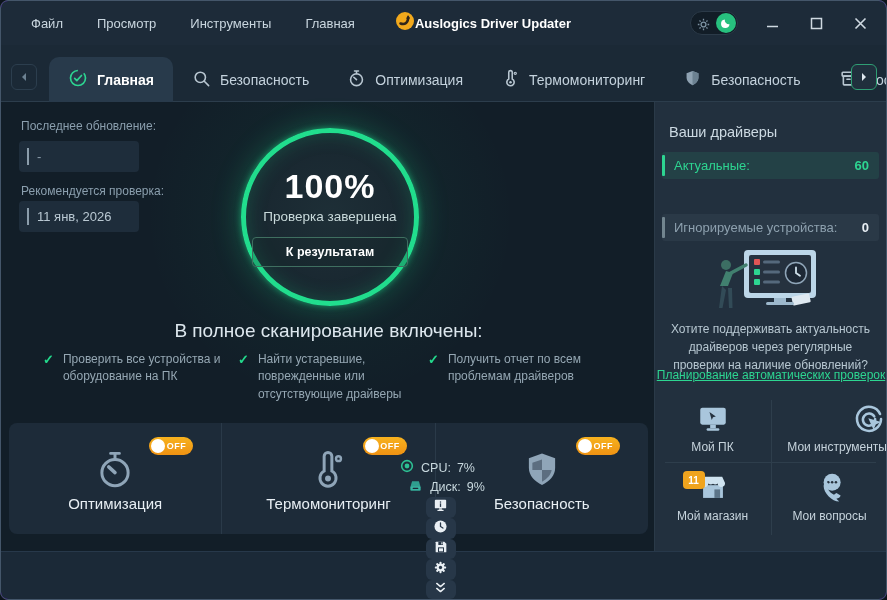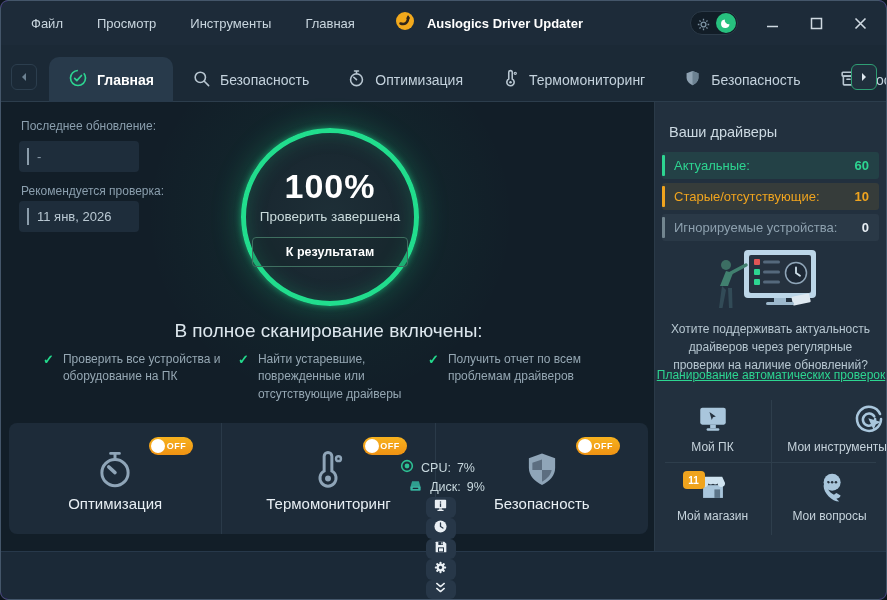--- a/index.html
+++ b/index.html
@@ -3,21 +3,21 @@
 <meta charset="utf-8">
 <style>
   * { margin:0; padding:0; box-sizing:border-box; }
   html,body { width:887px; height:600px; background:#0d141b; font-family:"Liberation Sans",sans-serif; }
   #app { position:relative; width:887px; height:600px; background:#6d28d9; border:1px solid #44566a; border-radius:8px; overflow:hidden; }
 
   
   .titlebar { position:absolute; top:0; left:0; right:0; height:44px; background:#1d2b39; display:flex; align-items:center; }
   .menubar { display:flex; gap:34px; margin-left:30px; font-size:13px; color:#c9d6df; }
   .menubar span { cursor:default; }
-  .brand { display:flex; align-items:center; gap:12px; margin-left:40px; }
+  .brand { display:flex; align-items:center; gap:0; margin-left:40px; }
   .brand-title { font-size:13px; font-weight:bold; color:#ffffff; }
   .tb-right { position:absolute; right:16px; top:0; height:44px; display:flex; align-items:center; gap:24px; }
   .theme-toggle { position:relative; width:48px; height:24px; background:#121d27; border:1px solid #2b3a48; border-radius:12px; display:flex; align-items:center; }
   .theme-sun { position:absolute; left:6px; top:5px; }
   .theme-moon { position:absolute; right:1px; top:1px; width:20px; height:20px; border-radius:50%; background:#27c07e; display:flex; align-items:center; justify-content:center; }
   .winbtn { display:flex; align-items:center; justify-content:center; width:20px; height:20px; }
 
   
   .tabbar { position:absolute; top:44px; left:0; right:0; height:57px; background:#1b2936; border-bottom:1px solid #2c3d4c; }
   .nav-btn { position:absolute; top:19px; width:26px; height:26px; border-radius:6px; background:transparent; display:flex; align-items:center; justify-content:center; }
@@ -234,21 +234,21 @@
     </div>
 
     <div class="field-label" style="top:82px;">Рекомендуется проверка:</div>
     <div class="field" style="top:99px;">
       <span class="caret"></span>
       <span class="fval" style="color:#b9c8d2;">11 янв, 2026</span>
     </div>
 
     <div class="ring">
       <div class="pct">100%</div>
-      <div class="pct-caption">Проверить завершена</div>
+      <div class="pct-caption">Проверка завершена</div>
       <button class="results-btn">К результатам</button>
     </div>
 
     <div class="includes-title">В полное сканирование включены:</div>
 
     <div class="check-item ci-1">
       <span class="tick">✓</span>
       <span class="ctext">Проверить все устройства и оборудование на ПК</span>
     </div>
     <div class="check-item ci-2">
@@ -305,25 +305,20 @@
     </div>
   </div>
 
   <div class="rightpanel">
     <div class="rp-title">Ваши драйверы</div>
 
     <div class="stat-row stat-green">
       <span class="sbar"></span>
       <span class="slabel">Актуальные:</span>
       <span class="svalue">60</span>
-    </div>
-    <div class="stat-row stat-orange">
-      <span class="sbar"></span>
-      <span class="slabel">Старые/отсутствующие:</span>
-      <span class="svalue">10</span>
     </div>
     <div class="stat-row stat-gray">
       <span class="sbar"></span>
       <span class="slabel">Игнорируемые устройства:</span>
       <span class="svalue">0</span>
     </div>
 
     <div class="illus">
       <svg width="150" height="66" viewBox="0 0 150 66">
         <rect x="48" y="2" width="72" height="48" rx="4" fill="#bcd6e8"></rect>

